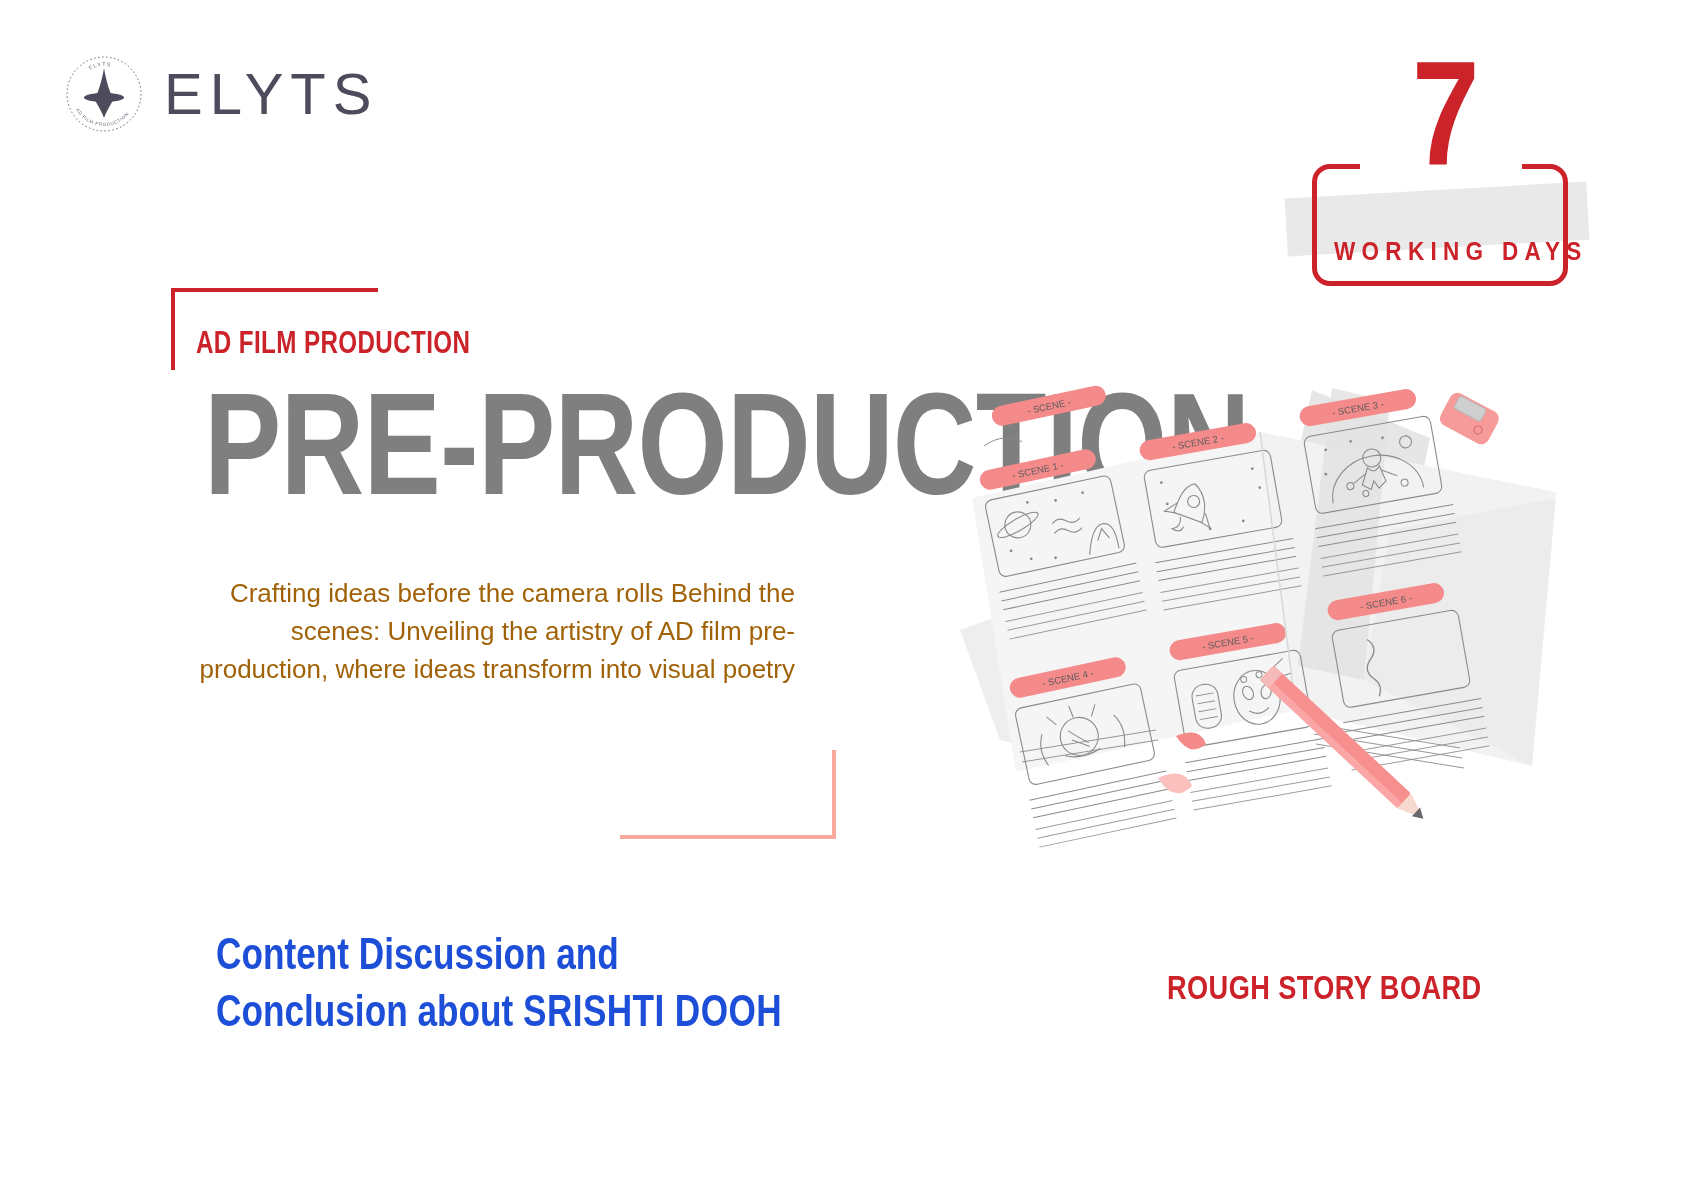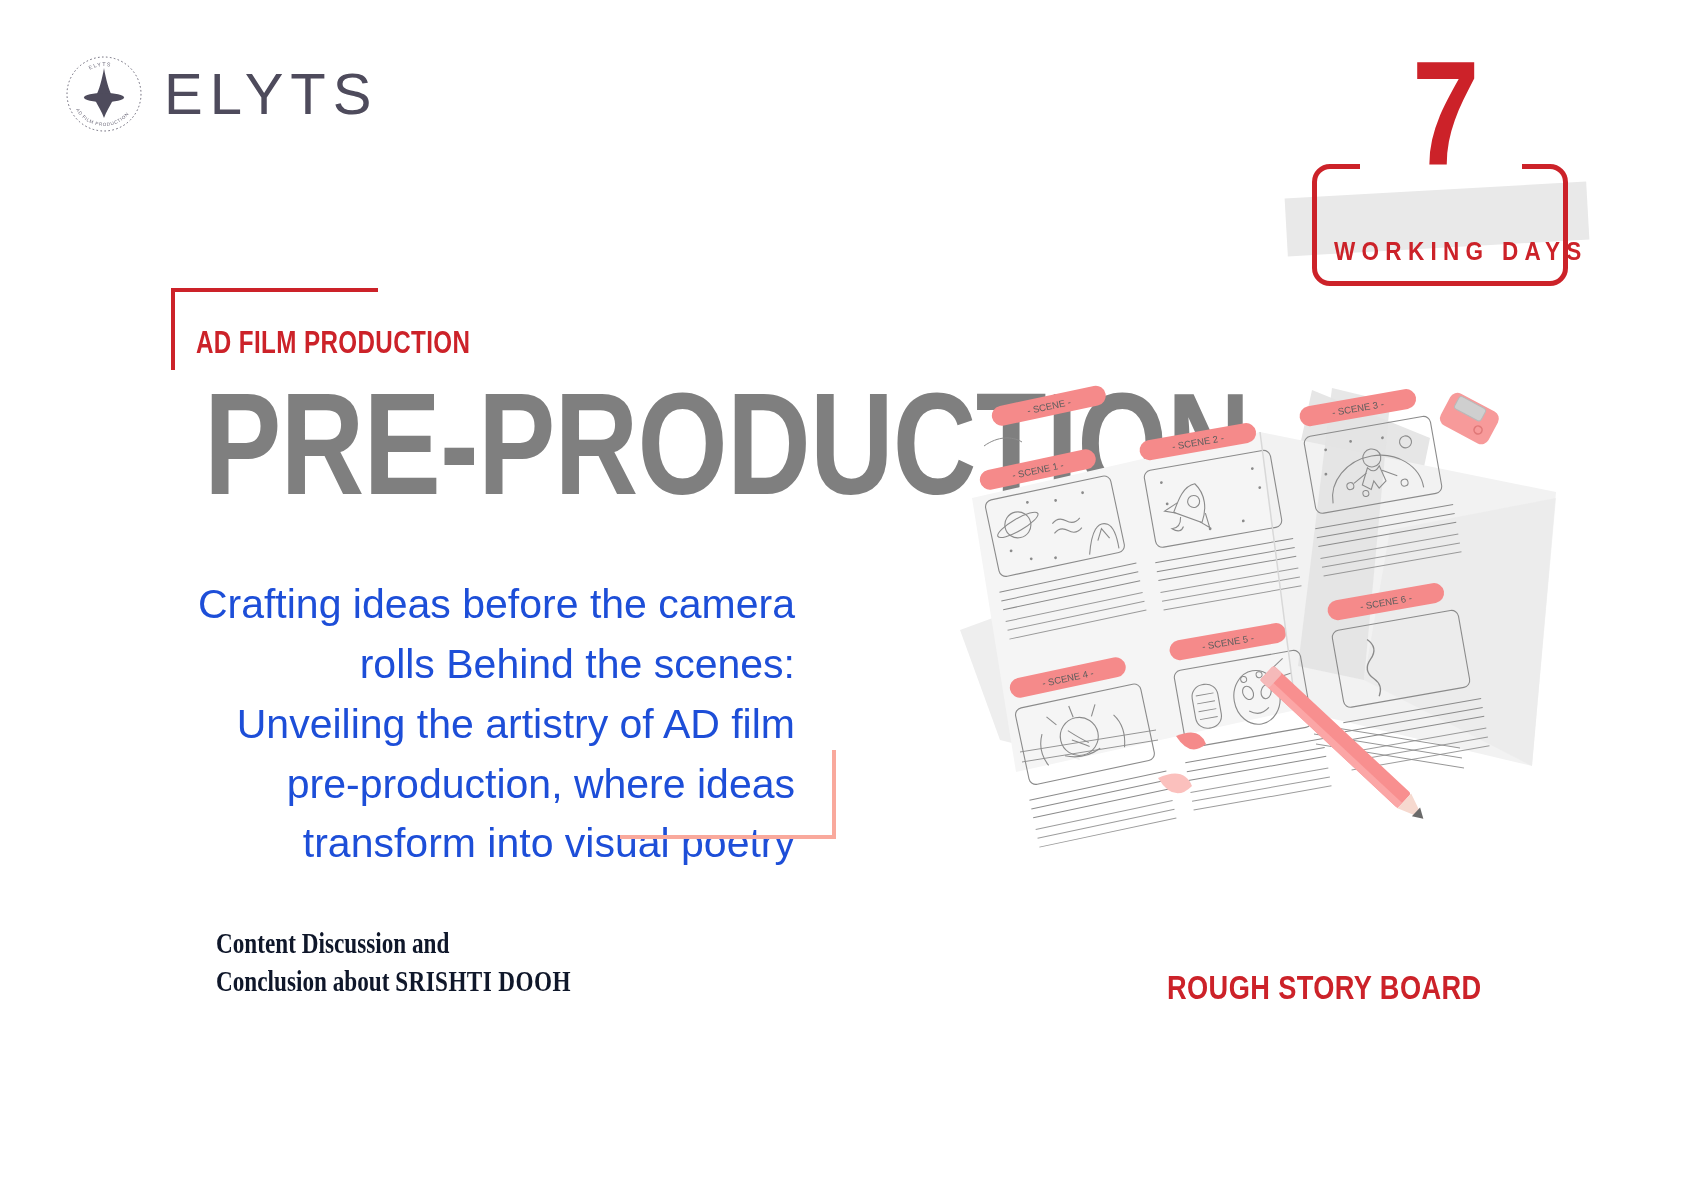--- a/index.html
+++ b/index.html
@@ -68,35 +68,35 @@
   .title{
     position:absolute;left:204px;top:378px;
     font-size:145px;font-weight:700;color:#7f7f7f;
     letter-spacing:-1px;line-height:.92;white-space:nowrap;
     transform:scaleX(.80);transform-origin:left top;
     font-family:"Liberation Sans", sans-serif;
   }
   .lede{
     position:absolute;left:190px;top:575px;width:605px;
     text-align:right;
-    font-size:41px;line-height:1.46;color:#1d4ed8;
+    font-size:26px;line-height:1.46;color:#a16207;
     font-weight:400;
     font-family:"Liberation Sans", sans-serif;
   }
   .corner-br{
     position:absolute;left:620px;top:750px;width:212px;height:85px;
     border-bottom:4px solid #f9a99c;border-right:4px solid #f9a99c;
   }
 
   
   .foot-left{
     position:absolute;left:216px;top:925px;width:620px;
-    color:#0f172a;font-weight:700;line-height:1.30;
-    font-size:29px;
-    font-family:Liberation Serif, serif;
+    color:#1d4ed8;font-weight:700;line-height:1.30;
+    font-size:44px;
+    font-family:Liberation Sans, sans-serif;
   }
   .foot-left .ln{display:block;transform:scaleX(.80);transform-origin:left top;white-space:nowrap;}
   .foot-left .strong{font-weight:700;letter-spacing:.5px;}
   .foot-right{
     position:absolute;left:1167px;top:968px;
     color:#cc2229;font-weight:700;font-size:34px;letter-spacing:.5px;
     transform:scaleX(.80);transform-origin:left top;white-space:nowrap;
     font-family:"Liberation Sans", sans-serif;
   }
 

